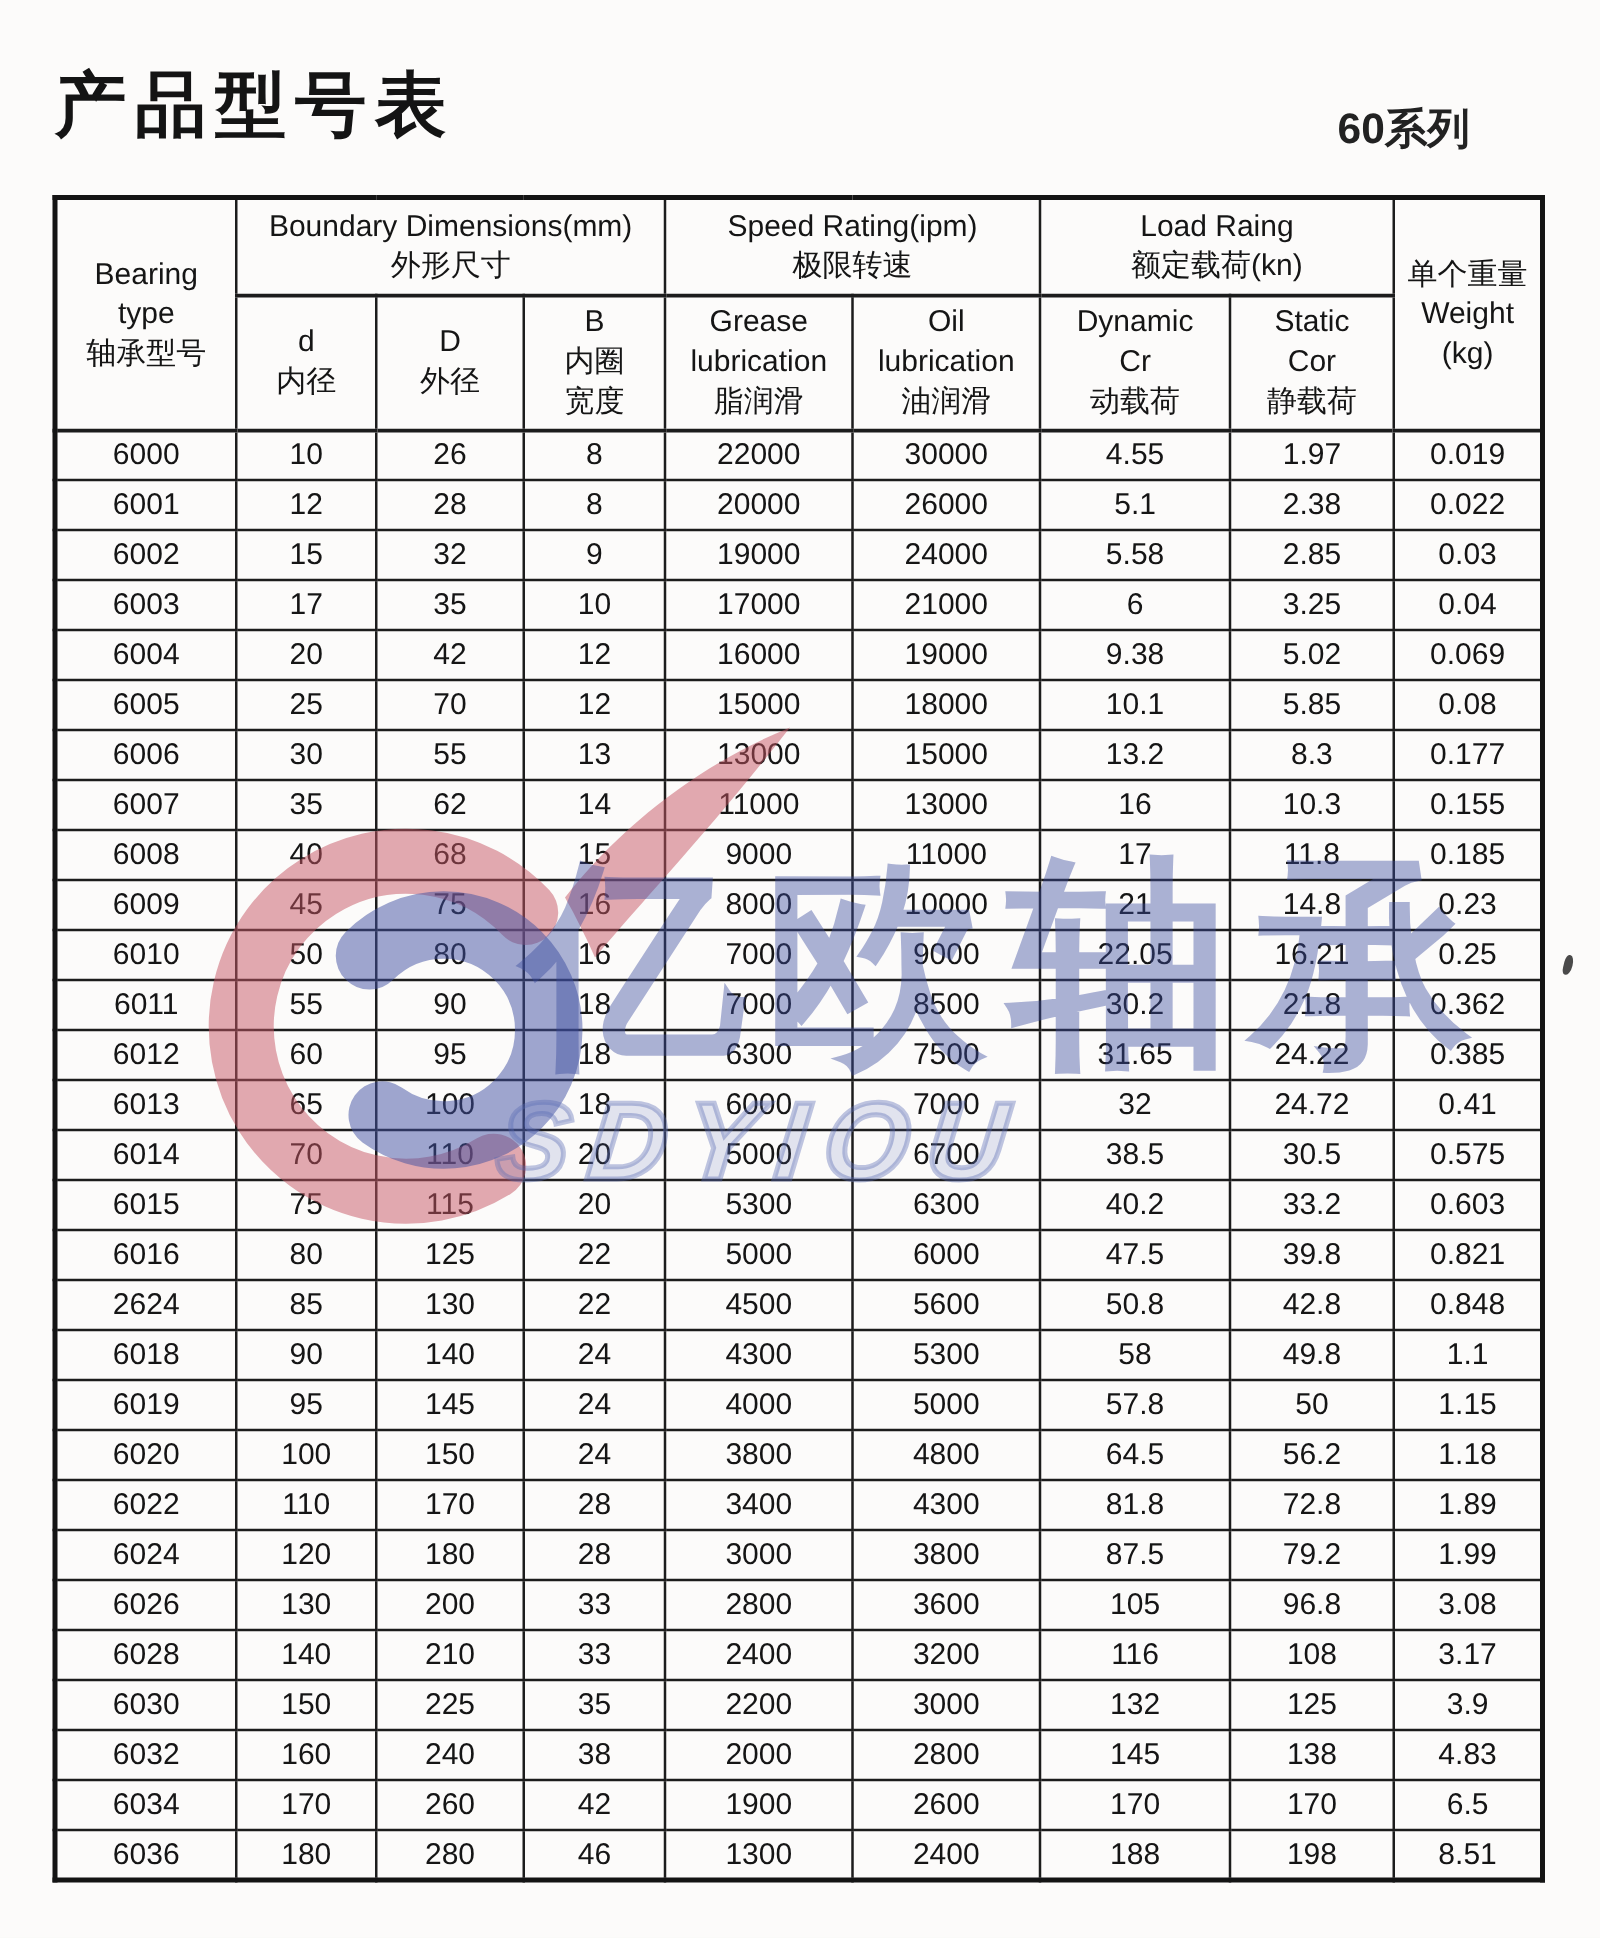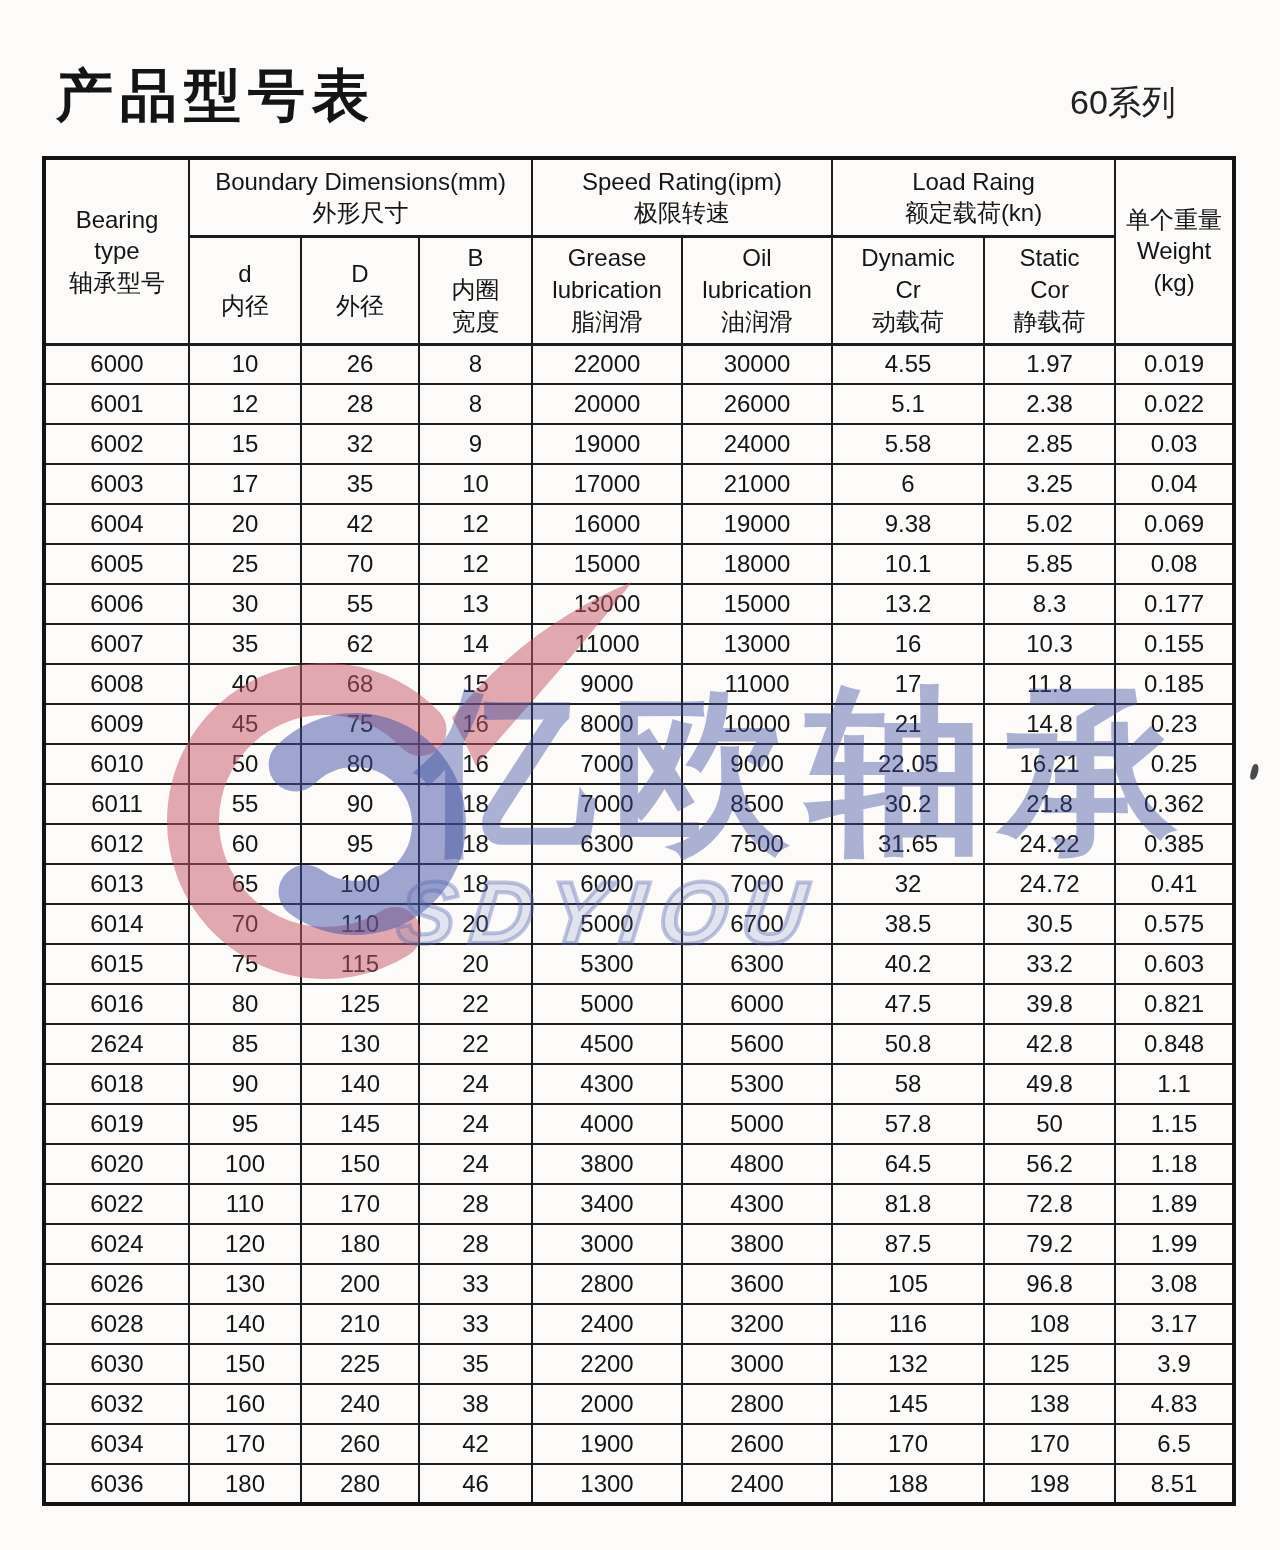--- a/index.html
+++ b/index.html
@@ -8,30 +8,30 @@
     background:#f6f5f3;
     font-family:"Liberation Sans","DejaVu Sans",sans-serif;
     -webkit-font-smoothing:antialiased;
   }
   .page{
     position:relative;width:1280px;height:1550px;
     background:#fcfbfa;overflow:hidden;color:#161616;
   }
   
   .title-zh{
-    position:absolute;left:44px;top:46px;margin:12px;
+    position:absolute;left:44px;top:46px;margin:0;
     font-size:57px;font-weight:900;letter-spacing:7px;color:#141414;
   }
   .title-en{
     position:absolute;left:346px;top:74px;
     font-size:43px;font-weight:700;letter-spacing:0px;color:#1a1a1a;
   }
   .series-label{
     position:absolute;left:1070px;top:80px;
-    font-size:34px;font-weight:400;color:#222;
+    font-size:34px;font-weight:700;color:#222;
   }
   
   table.model-table{
     position:absolute;left:42px;top:156px;
     width:1190px;table-layout:fixed;
     border-collapse:collapse;
     background:transparent;
   }
   .model-table th,.model-table td{
     border:2px solid #1c1c1c;

